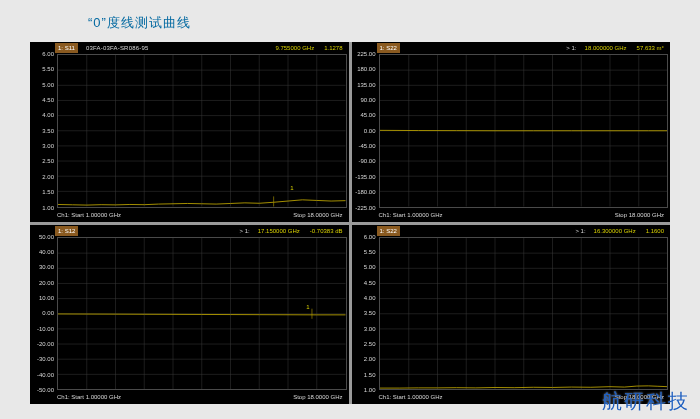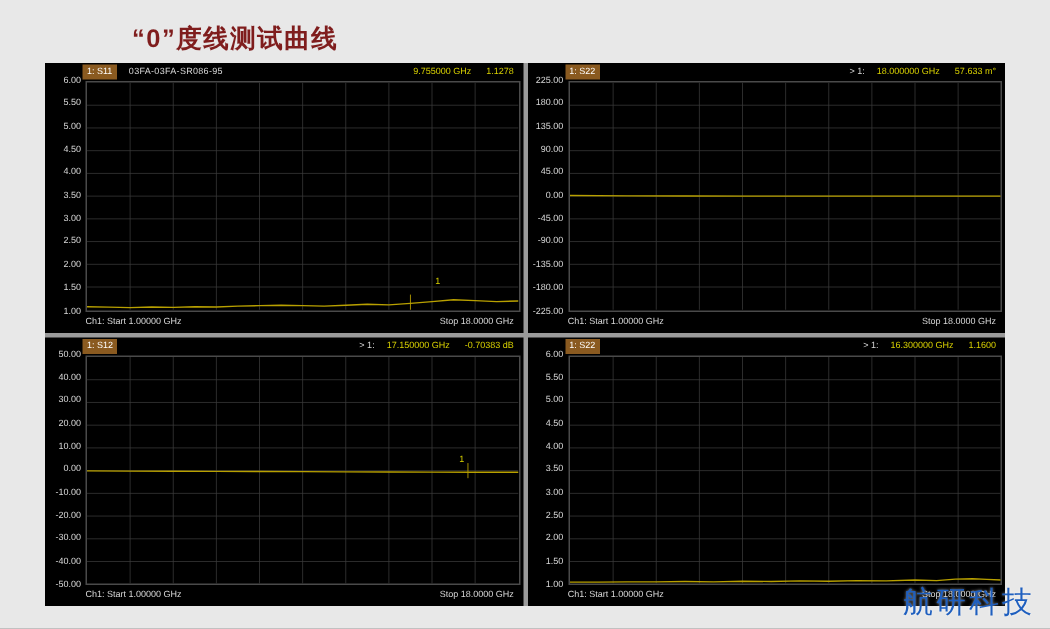--- a/index.html
+++ b/index.html
@@ -6,24 +6,23 @@
   body{
     width:700px;height:419px;
     background:#e8e8e8;
     font-family:"Liberation Sans",sans-serif;
     position:relative;
     overflow:hidden;
   }
   #page-title{
     position:absolute;
     left:88px; top:14px;
-    font-size:17px;
-    color:#7f1d1d;
+    font-size:13px;
+    color:#0369a1;
     letter-spacing:1px;
-    font-weight:bold;
   }
   .vna-grid{
     position:absolute;
     left:30px; top:42px;
     width:640px; height:362px;
     display:grid;
     grid-template-columns:1fr 1fr;
     grid-template-rows:1fr 1fr;
     gap:3px;
     background:#9a9a9a;

